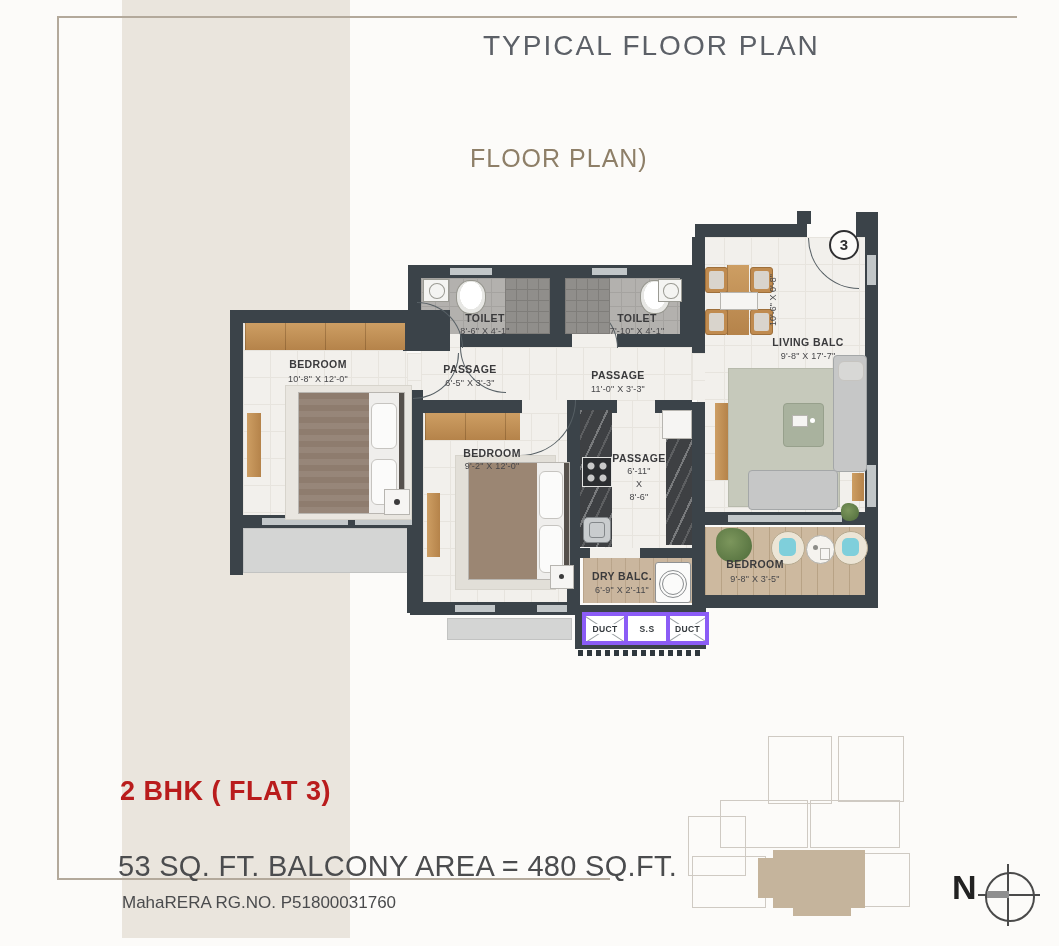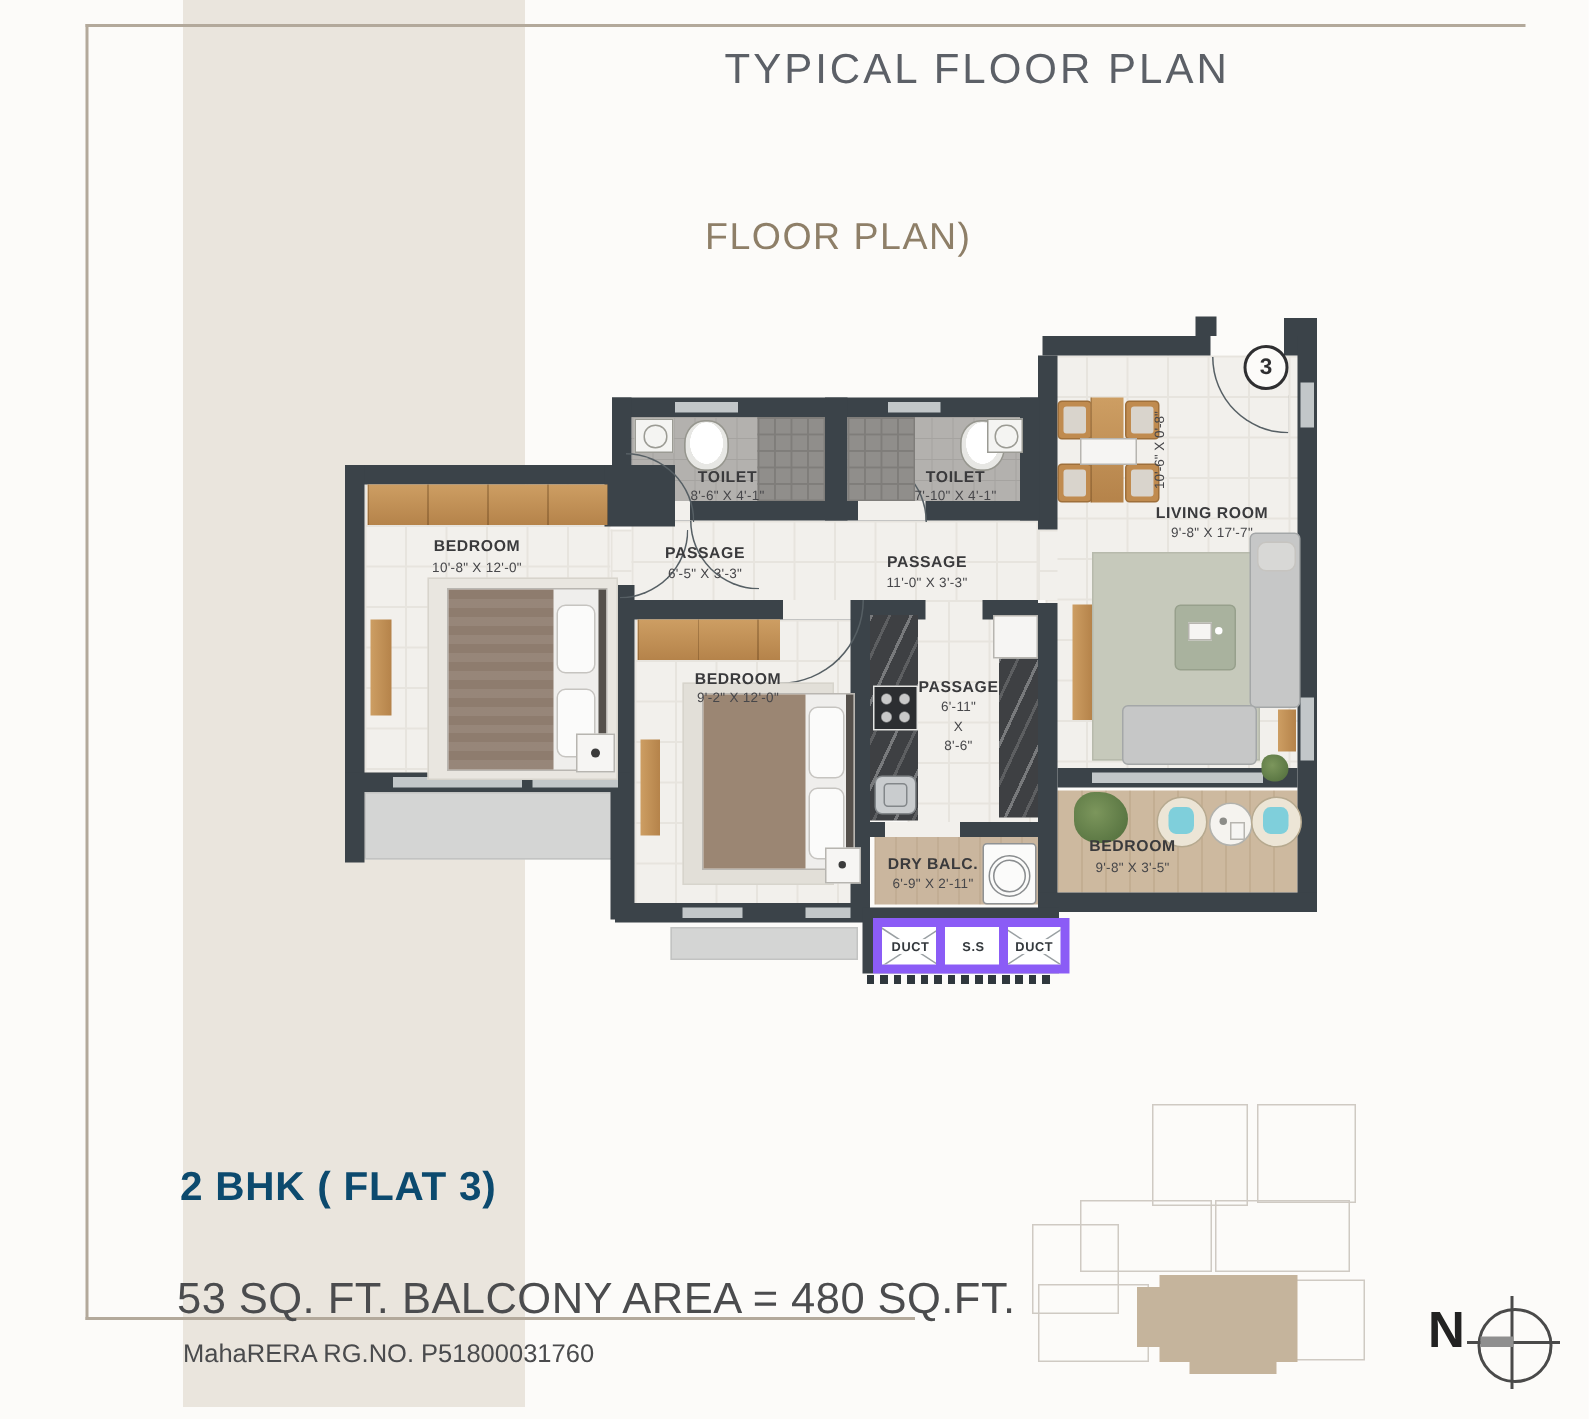--- a/index.html
+++ b/index.html
@@ -59,21 +59,21 @@
   .hboard{position:absolute;right:0;top:0;height:100%;width:5px;background:#55504b}
   .sofa{position:absolute;background:#c6c7c7;border:1px solid #a4a7a8;border-radius:4px}
   .chairw{position:absolute;background:#c08b4f;border-radius:3px;border:1px solid #9e6f3a}
   .chairw i{position:absolute;left:3px;top:3px;right:3px;bottom:3px;background:#d9d4cc;border-radius:2px;display:block}
   .ottoman{position:absolute;background:#f6f5f3;border:1px solid #b7b5b0}
   .dot{position:absolute;border-radius:50%;background:#3b3b3b}
   .bowl{position:absolute;background:radial-gradient(ellipse at 50% 45%,#ffffff 55%,#e7e7e4 56%);
         border:1px solid #96968e;border-radius:46%}
   .basin{position:absolute;background:#f4f4f2;border:1px solid #9b9b94}
   .basin i{position:absolute;left:20%;top:15%;width:60%;height:64%;border:1px solid #9b9b94;border-radius:50%;display:block}
-  .duct{position:absolute;background:#fff;border:6px solid #8b5cf6;overflow:hidden}
+  .duct{position:absolute;background:#fff;border:4px solid #8b5cf6;overflow:hidden}
   .duct .x1,.duct .x2{position:absolute;left:-25%;top:50%;width:150%;height:1px;background:#9aa0a3}
   .duct .x1{transform:rotate(33deg)}.duct .x2{transform:rotate(-33deg)}
   .duct span{position:absolute;left:50%;top:50%;transform:translate(-50%,-50%);
     font-size:8.5px;font-weight:700;color:#34393d;background:rgba(255,255,255,.92);padding:0 2px;letter-spacing:.4px}
   .serr{position:absolute;background:repeating-linear-gradient(90deg,#2f373d 0 5px,transparent 5px 9px)}
   .stove{position:absolute;background:#2c2e31;border:1px solid #e5e5e3;
     background-image:radial-gradient(circle 4px at 8px 8px,#c9c9c9 3px,transparent 4px),
       radial-gradient(circle 4px at 20px 8px,#c9c9c9 3px,transparent 4px),
       radial-gradient(circle 4px at 8px 20px,#c9c9c9 3px,transparent 4px),
       radial-gradient(circle 4px at 20px 20px,#c9c9c9 3px,transparent 4px)}
@@ -93,21 +93,21 @@
     font-size:9px;color:#47474a}
   
   .kp{position:absolute;border:1px solid #cfcac3}
   .kptan{position:absolute;background:#c5b49c}
   .nletter{position:absolute;font-size:34px;font-weight:800;color:#222}
   .ncirc{position:absolute;border:2px solid #4a4a4a;border-radius:50%}
   .nline{position:absolute;background:#4a4a4a}
   .nbar{position:absolute;background:#8f8f8f}
   
   .bhk{position:absolute;left:120px;top:776px;font-size:27px;font-weight:700;
-       letter-spacing:.5px;color:#0c4a6e}
+       letter-spacing:.5px;color:#b91c1c}
   .area{position:absolute;left:118px;font-size:29px;color:#4b4c4e;letter-spacing:.3px}
   .rera{position:absolute;left:122px;top:893px;font-size:17px;color:#4a4b4d}
 </style>
 </head>
 <body>
 
 <div class="page">
 
   <div class="band"></div>
   <div class="fline" style="left:57px;top:16px;width:960px;height:2px"></div>
@@ -295,21 +295,21 @@
     <div class="lblc" style="left:390px;top:176px"><span class="rname">PASSAGE</span></div>
     <div class="lblc" style="left:390px;top:189px"><span class="rdim">11'-0" X 3'-3"</span></div>
     <div class="lblc" style="left:264px;top:254px"><span class="rname">BEDROOM</span></div>
     <div class="lblc" style="left:264px;top:266px"><span class="rdim">9'-2" X 12'-0"</span></div>
     <div class="lblc" style="left:411px;top:280px">
       <span class="rname" style="display:block;line-height:13px">PASSAGE</span>
       <span class="rdim" style="display:block;line-height:13px">6'-11"</span>
       <span class="rdim" style="display:block;line-height:13px">X</span>
       <span class="rdim" style="display:block;line-height:13px">8'-6"</span>
     </div>
-    <div class="lblc" style="left:580px;top:143px"><span class="rname">LIVING ROOM</span></div>
+    <div class="lblc" style="left:580px;top:143px"><span class="rname">LIVING BALC</span></div>
     <div class="lblc" style="left:580px;top:156px"><span class="rdim">9'-8" X 17'-7"</span></div>
     <div class="lblc" style="left:394px;top:377px"><span class="rname">DRY BALC.</span></div>
     <div class="lblc" style="left:394px;top:390px"><span class="rdim">6'-9" X 2'-11"</span></div>
     <div class="lblc" style="left:527px;top:365px"><span class="rname">BEDROOM</span></div>
     <div class="lblc" style="left:527px;top:379px"><span class="rdim">9'-8" X 3'-5"</span></div>
   </div>
 
   <div class="bhk">2 BHK ( FLAT 3)</div>
   <div class="area" style="top:850px">53 SQ. FT. BALCONY AREA = 480 SQ.FT.</div>
   <div class="rera">MahaRERA RG.NO.  P51800031760</div>

